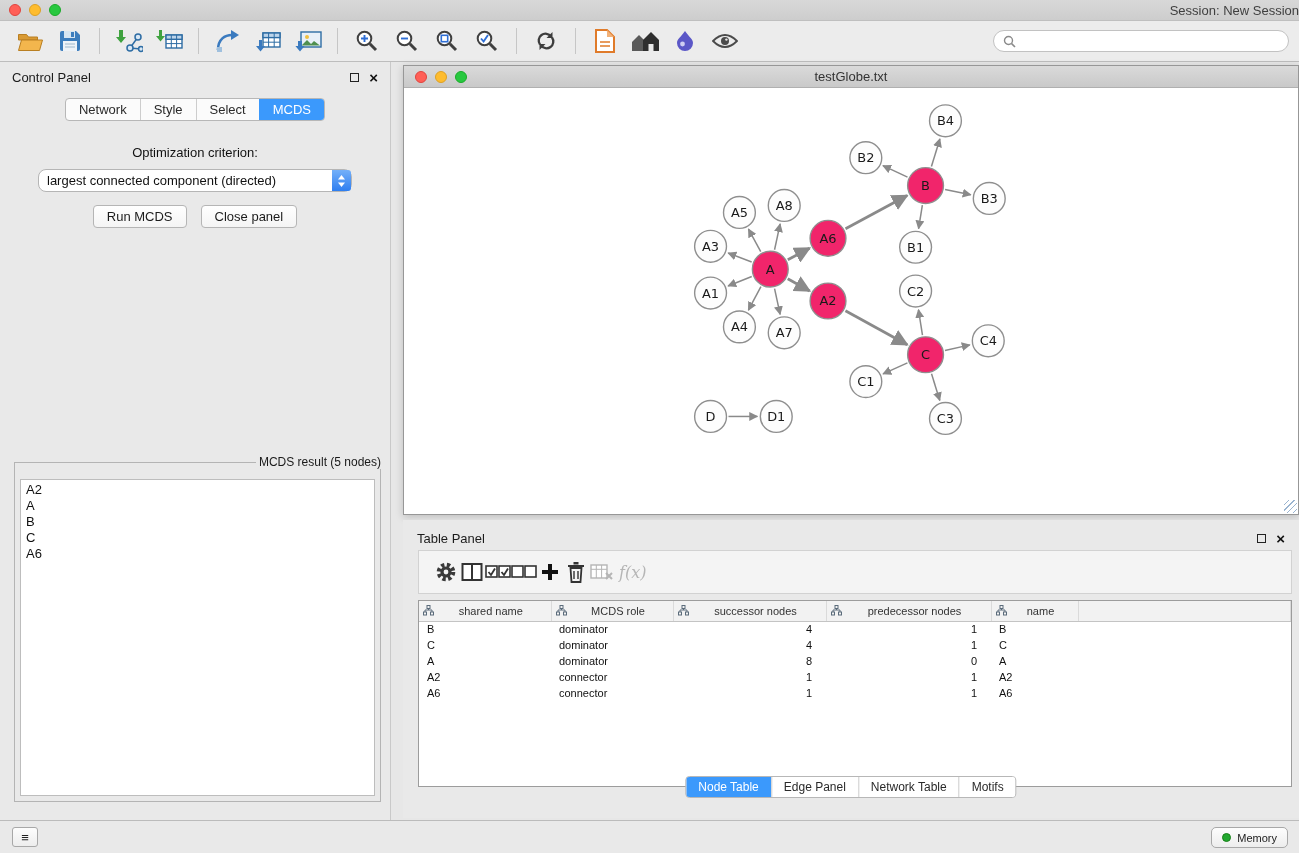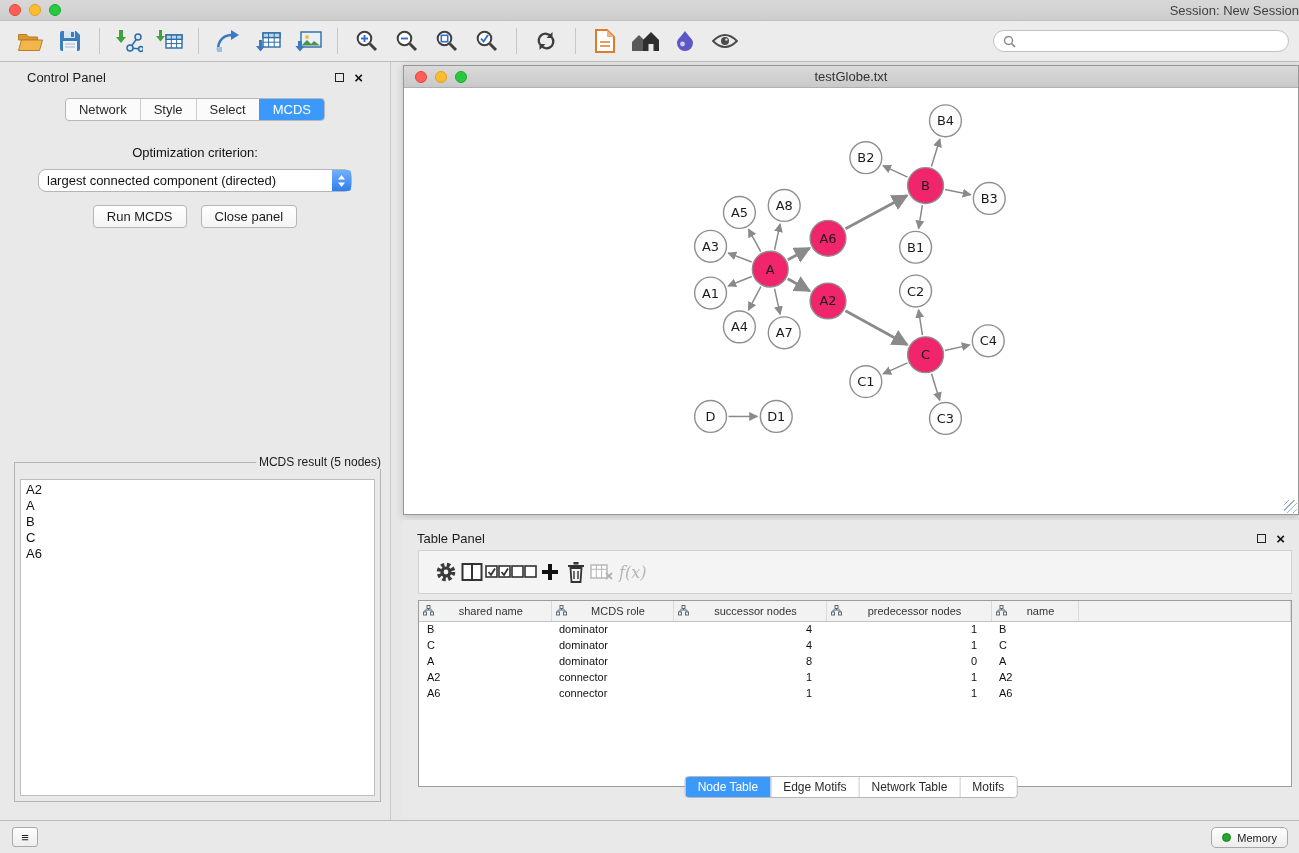--- a/index.html
+++ b/index.html
@@ -16,21 +16,21 @@
 
 
 .toolbar{position:absolute;left:0;top:21px;width:100%;height:41px;background:#ececec;border-bottom:1px solid #bdbdbd;display:flex;align-items:center;padding:0 10px;}
 .tbtn{background:none;border:none;width:40px;height:32px;display:flex;align-items:center;justify-content:center;cursor:pointer;}
 .tsep{width:1px;height:26px;background:#c6c6c6;margin:0 9px;}
 .search{margin-left:auto;width:296px;height:22px;border:1px solid #c2c2c2;border-radius:12px;background:#fff;display:flex;align-items:center;padding:0 9px;gap:5px;}
 .search input{border:none;outline:none;flex:1;font-size:12px;background:transparent;font-family:"Liberation Sans",sans-serif;}
 
 
 .control-panel{position:absolute;left:0;top:62px;width:391px;height:758px;background:#e9e9e9;border-right:1px solid #c9c9c9;}
-.panel-header{height:30px;display:flex;align-items:center;padding:0 27px;font-size:13px;color:#1c1c1c;}
+.panel-header{height:30px;display:flex;align-items:center;padding:0 12px;font-size:13px;color:#1c1c1c;}
 .panel-header-icons{margin-left:auto;display:flex;align-items:center;gap:10px;}
 .float-icon{width:9px;height:9px;border:1.5px solid #222;display:inline-block;}
 .close-x{font-size:15px;font-weight:bold;color:#111;line-height:1;cursor:pointer;}
 .seg-strip{display:inline-flex;border:1px solid #b7b7b7;border-radius:4px;background:#fbfbfb;overflow:hidden;}
 .tabs-center{text-align:center;margin-top:6px;}
 .seg{padding:3px 13px;font-size:13px;color:#2a2a2a;cursor:pointer;}
 .seg + .seg{border-left:1px solid #cdcdcd;}
 .seg.active{background:#3b99fc;color:#fff;border-left-color:#3b99fc;}
 .opt-label{text-align:center;margin-top:24px;font-size:13px;color:#111;}
 .combo{width:314px;height:23px;margin:9px auto 0;background:#fff;border:1px solid #b5b5b5;border-radius:8px;display:flex;align-items:center;cursor:pointer;}
@@ -551,21 +551,21 @@
             <td class="right">1</td>
             <td class="left">A6</td>
             <td></td>
           </tr>
         </tbody>
     </table>
   </div>
   <div class="tp-tabs">
     <span class="seg-strip">
         <span class="seg active">Node Table</span>
-        <span class="seg">Edge Motifs</span>
+        <span class="seg">Edge Panel</span>
         <span class="seg">Network Table</span>
         <span class="seg">Motifs</span>
       </span>
   </div>
 </div>
 
 <div class="statusbar">
   <button class="status-left-btn">
     <span>≡</span>
   </button>

